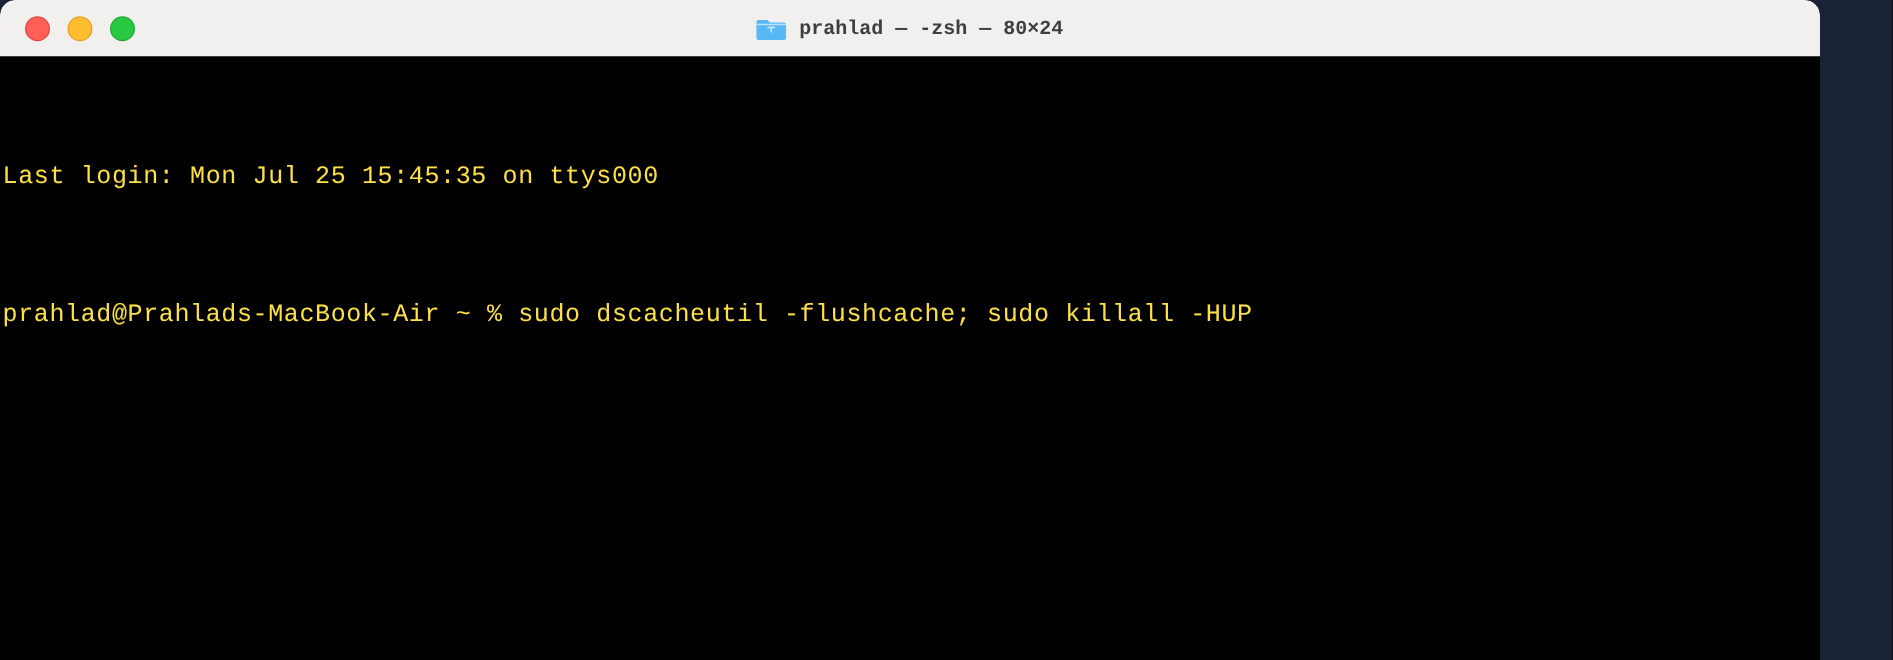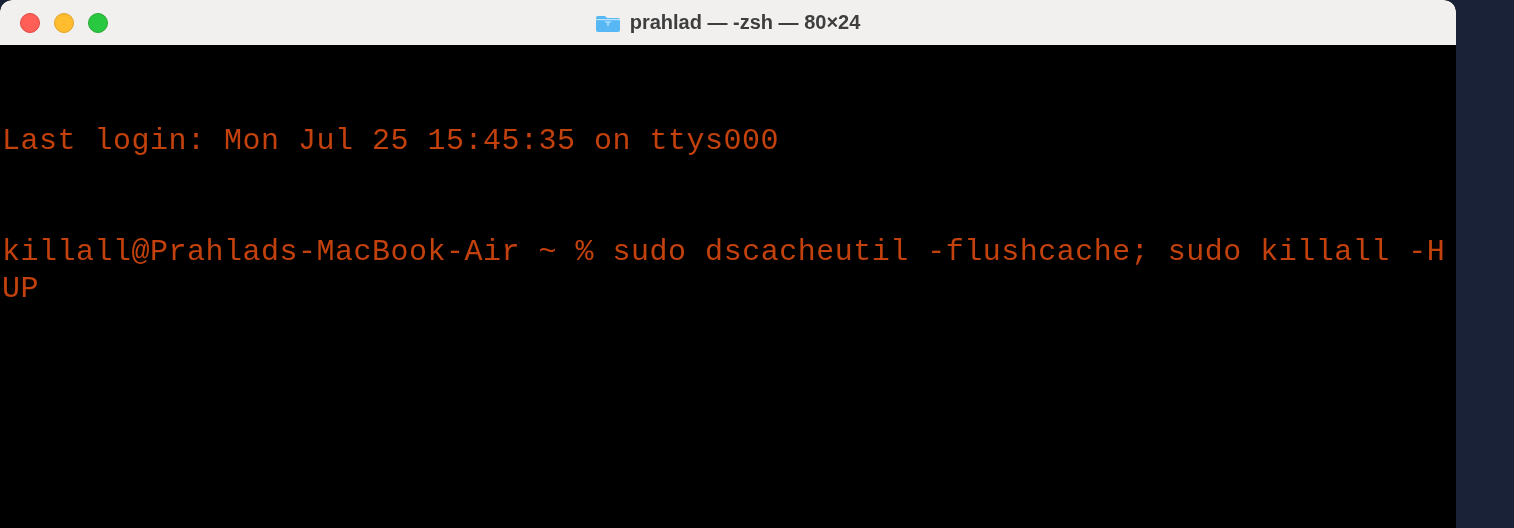--- a/index.html
+++ b/index.html
@@ -49,29 +49,29 @@
       justify-content: center;
       align-items: center;
       gap: 10px;
       pointer-events: none;
     }
     .folder-icon {
       width: 24px; height: 20px;
       pointer-events: none;
     }
     .window-title {
-      font-family: Liberation Sans, sans-serif;
+      font-family: Liberation Mono, monospace;
       font-weight: 600;
-      font-size: 20px;
+      font-size: 16px;
       color: #3e3e3e;
     }
     .terminal {
       background: #000;
-      color: #c2410c;
-      font-size: 30px;
+      color: #fde047;
+      font-size: 20px;
       line-height: 37px;
       letter-spacing: 0.5px;
       padding: 4px 2px;
       white-space: pre;
       height: calc(100% - 45px);
       font-family: "SF Mono", Menlo, Monaco, "Courier New", monospace;
     }
     .line { white-space: pre-wrap; word-break: break-all; }
   </style>
 </head>
@@ -90,17 +90,17 @@
         <path d="M2 3 h7 l2 2 h11 a2 2 0 0 1 2 2 v10 a2 2 0 0 1 -2 2 H2 a2 2 0 0 1 -2 -2 V5 a2 2 0 0 1 2 -2 z" fill="#57b8f5"></path>
         <rect x="0" y="6" width="24" height="1.2" fill="#ffffff" opacity="0.6"></rect>
         <path d="M9 9 h6 M12 9 v4" stroke="#ffffff" stroke-width="1.2" fill="none" opacity="0.7"></path>
       </svg>
       <span class="window-title">prahlad — -zsh — 80×24</span>
     </div>
   </div>
 
   <div class="terminal">
     <div class="line">Last login: Mon Jul 25 15:45:35 on ttys000</div>
-    <div class="line"><span>killall@Prahlads-MacBook-Air ~ % </span><span>sudo dscacheutil -flushcache; sudo killall -HUP</span></div>
+    <div class="line"><span>prahlad@Prahlads-MacBook-Air ~ % </span><span>sudo dscacheutil -flushcache; sudo killall -HUP</span></div>
     
   </div>
 
 </div>
 
 </body></html>

